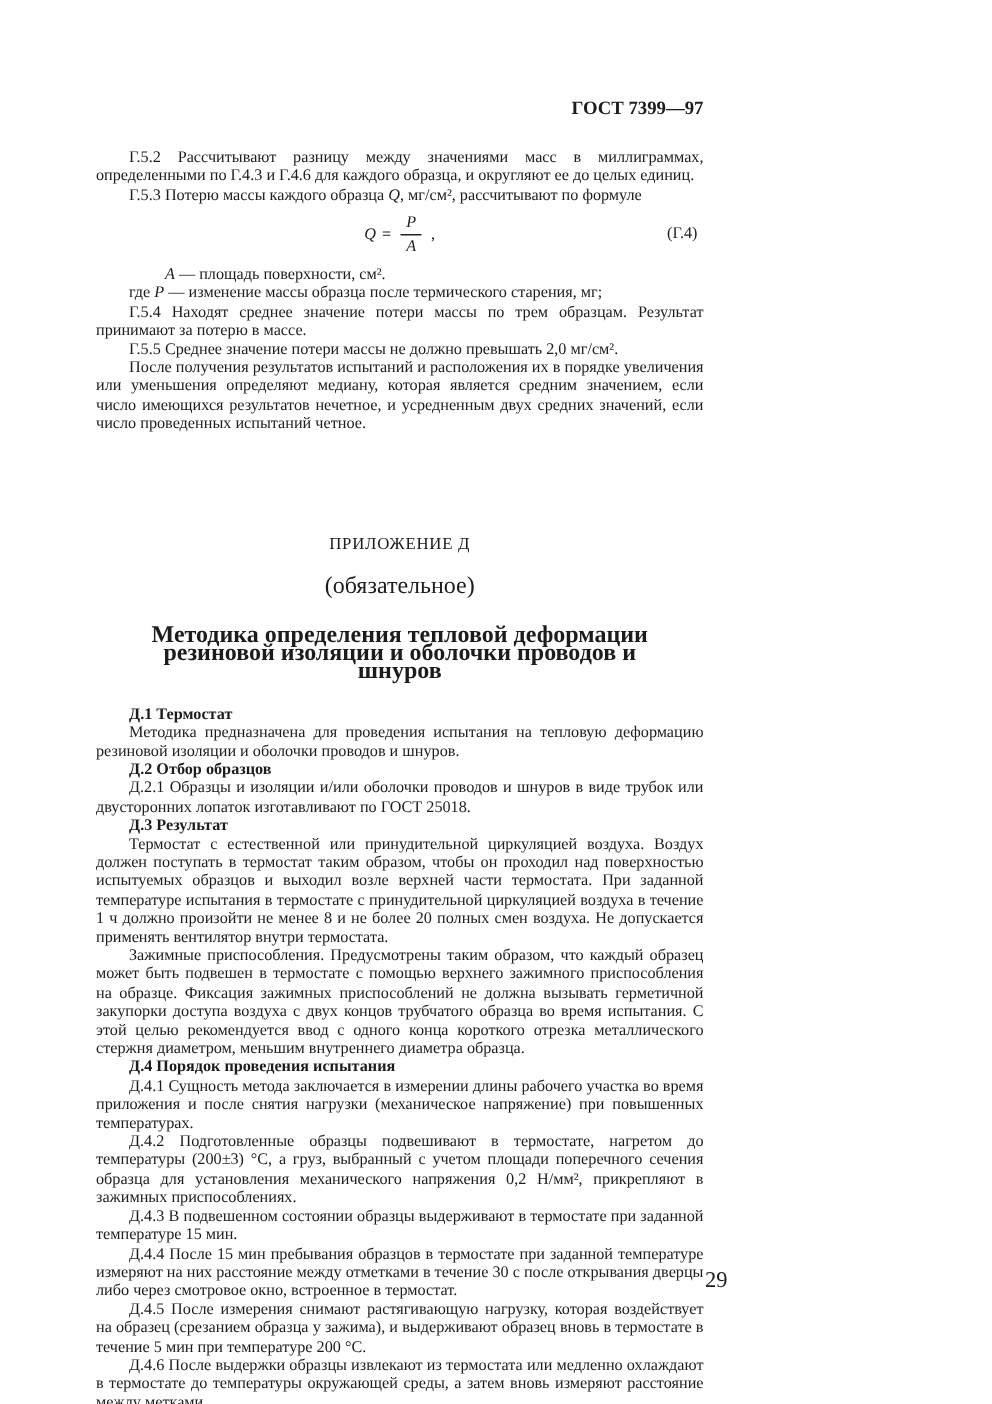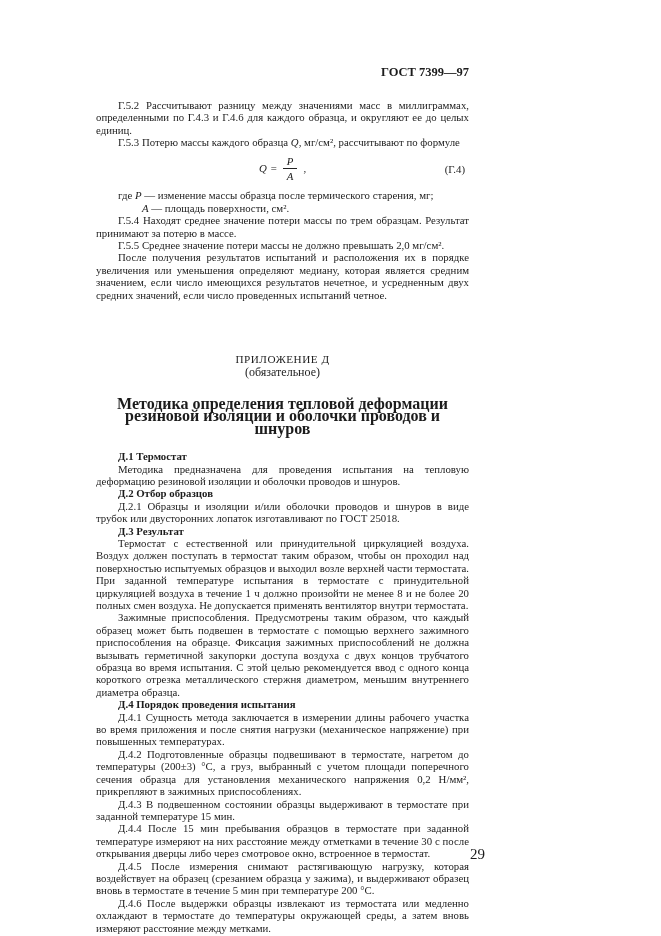--- a/index.html
+++ b/index.html
@@ -3,21 +3,21 @@
 <meta charset="utf-8">
 <style>
   html, body { margin:0; padding:0; background:#ffffff; }
   .page {
     position:relative;
     width:525px; height:936px;
     background:#ffffff;
     color:#1c1c1c;
     font-family:"Liberation Serif","DejaVu Serif",serif;
     box-sizing:border-box;
-    padding:66px 56px 0 96px;
+    padding:66px 56px 0 64px;
     overflow:hidden;
   }
   .doc-header {
     text-align:right;
     font-weight:bold;
     font-size:12.5px;
     line-height:13px;
     margin-bottom:20px;
   }
   .body-text { font-size:10.8px; line-height:12.4px; }
@@ -34,23 +34,23 @@
   }
   .f-label { position:absolute; right:4px; top:50%; transform:translateY(-50%); }
   .f-body { display:inline-flex; align-items:center; }
   .f-eq { margin:0 4px; }
   .frac { display:inline-block; text-align:center; vertical-align:middle; margin:0 2px; }
   .fnum { display:block; border-bottom:1px solid #222; padding:0 4px 1px 4px; }
   .fden { display:block; padding-top:1px; }
   .f-tail { margin-left:4px; }
   var, .ivar { font-style:italic; font-family:"Liberation Serif",serif; }
   sub { font-size:7.5px; }
-  .center { text-align:center; text-indent:0; margin:0; }
+  .center { text-align:center; text-indent:0; margin:16px; }
   .app-head { font-size:11.2px; letter-spacing:0.5px; }
-  .app-sub { font-size:12px; }
+  .app-sub { font-size:16px; }
   .app-title { font-weight:bold; font-size:16px; margin-top:20px; margin-bottom:15px; }
   .gap-appendix { height:52px; }
   .page-number {
     position:absolute;
     right:40px; top:846px;
     font-size:15px;
   }
 </style>
 </head>
 <body>
@@ -71,22 +71,22 @@
         <span class="f-eq">=</span>
         <span class="frac">
           <span class="fnum ivar">P</span>
           <span class="fden ivar">A</span>
         </span>
         <span class="f-tail">,</span>
       </span>
       <span class="f-label">(Г.4)</span>
     </div>
 
+    <div class="where-line wl2"><span class="ivar">А</span><span> — площадь поверхности, см².</span></div>
     <div class="where-line wl1"><span>где </span><span class="ivar">Р</span><span> — изменение массы образца после термического старения, мг;</span></div>
-    <div class="where-line wl2"><span class="ivar">А</span><span> — площадь поверхности, см².</span></div>
 
     <p class="para">Г.5.4 Находят среднее значение потери массы по трем образцам. Результат принимают за потерю в массе.</p>
     <p class="para">Г.5.5 Среднее значение потери массы не должно превышать 2,0 мг/см².</p>
     <p class="para">После получения результатов испытаний и расположения их в порядке увеличения или уменьшения определяют медиану, которая является средним значением, если число имеющихся результатов нечетное, и усредненным двух средних значений, если число проведенных испытаний четное.</p>
 
     <div class="gap-appendix"></div>
 
     <p class="center app-head">ПРИЛОЖЕНИЕ Д</p>
     <p class="center app-sub">(обязательное)</p>
 

